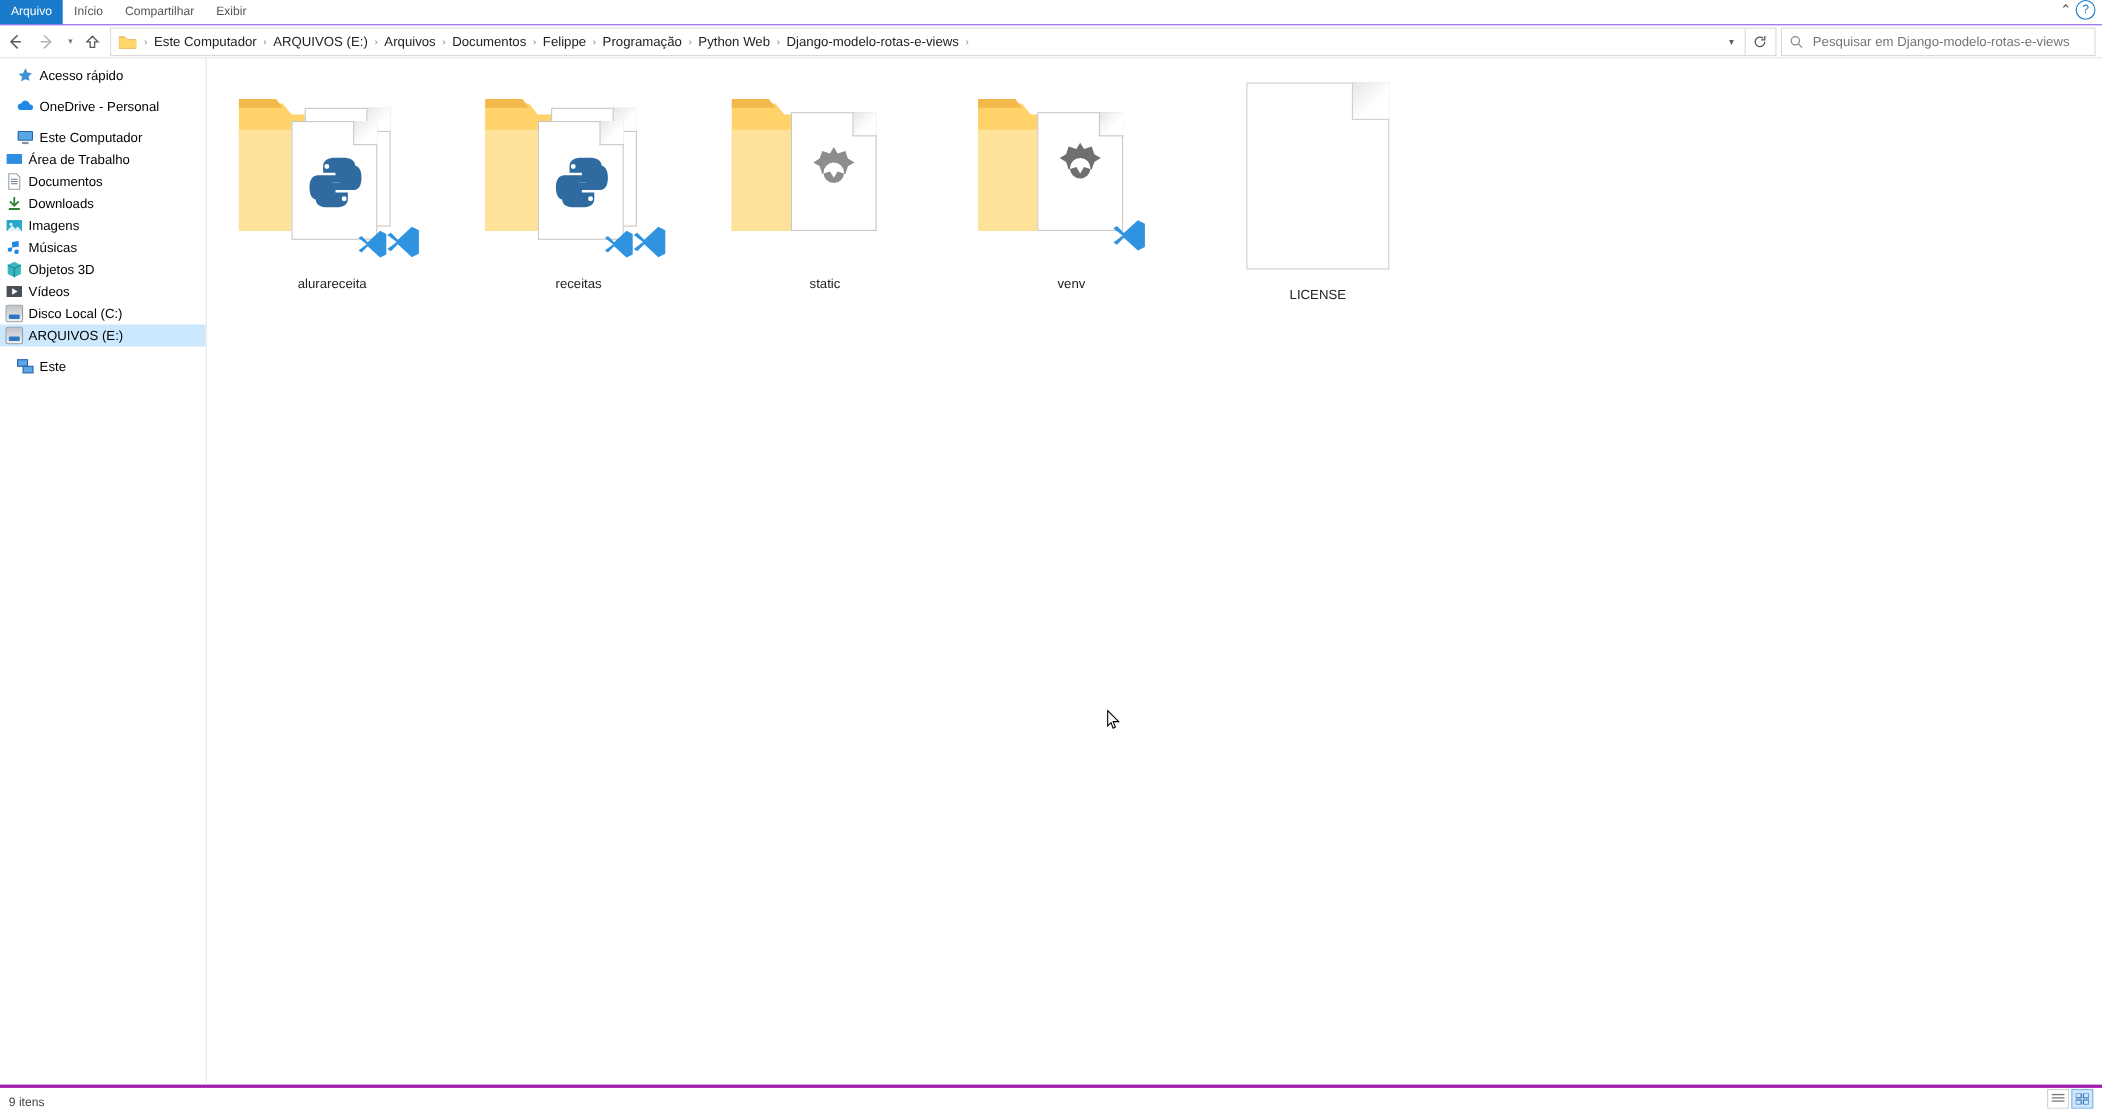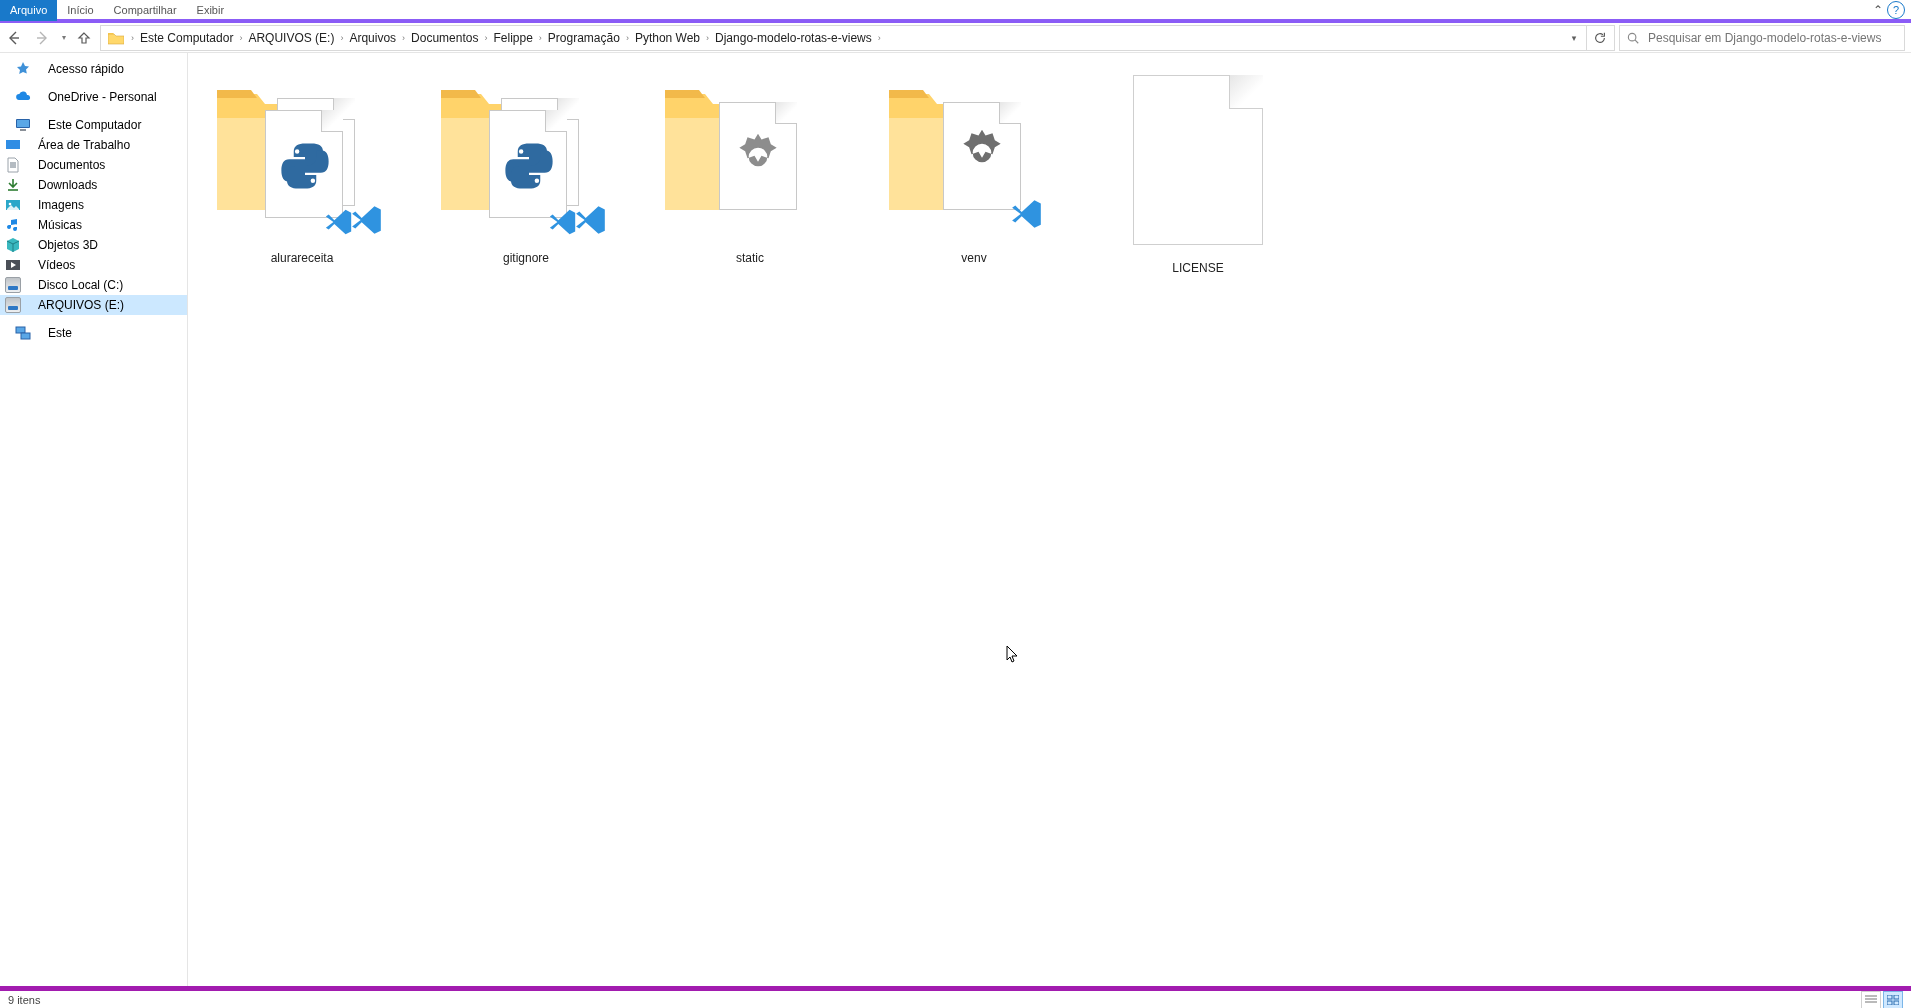--- a/index.html
+++ b/index.html
@@ -1,19 +1,19 @@
 <!DOCTYPE html>
 <html><head>
 <meta charset="utf-8">
 <style>
 html,body{margin:0;padding:0;width:1911px;height:1008px;font-family:"Segoe UI",Arial,sans-serif;font-size:12px;background:#fff;color:#000;overflow:hidden}
 *{box-sizing:border-box}
 
 
-.menubar{height:23px;background:#fff;display:flex;align-items:center;border-bottom:4px solid #8b5cf6}
+.menubar{height:23px;background:#fff;display:flex;align-items:flex-start;border-bottom:1px solid #8b5cf6}
 .menubar .mitem{padding:0 10px;display:flex;align-items:center;height:22px;font-size:11px;color:#555}
 .menubar .mitem.active{background:#1979ca;color:#fff}
 .menubar .right{margin-left:auto;display:flex;align-items:center;padding-right:6px;gap:4px}
 .menubar .circlebtn{width:18px;height:18px;border-radius:50%;border:1px solid #1979ca;color:#1979ca;font-size:11px;display:flex;align-items:center;justify-content:center}
 
 
 .navrow{height:30px;display:flex;align-items:center;border-bottom:1px solid #e5e5e5}
 .navbtn{width:28px;height:28px;display:flex;align-items:center;justify-content:center;color:#8a8a8a}
 .navbtn.enabled{color:#4b4b4b}
 .upbtn{width:24px;display:flex;align-items:center;justify-content:center;color:#4b4b4b}
@@ -31,34 +31,34 @@
 
 .searchbox{width:286px;height:26px;border:1px solid #d9d9d9;margin-right:6px;display:flex;align-items:center;color:#7a7a7a}
 .searchbox .sicon{width:26px;display:flex;align-items:center;justify-content:center}
 .searchbox input{border:none;outline:none;flex:1;font-size:12px;color:#7a7a7a;background:transparent}
 
 
 .body{display:flex;height:calc(1008px - 23px - 30px - 22px)}
 .tree{width:188px;border-right:1px solid #e5e5e5;padding:6px 0;overflow:hidden}
 .tnode{display:flex;align-items:center;height:20px;padding:0 4px}
 .tnode .ticon{width:18px;height:18px;display:flex;align-items:center;justify-content:center}
-.tnode .tlabel{margin-left:16px;white-space:nowrap}
+.tnode .tlabel{margin-left:4px;white-space:nowrap}
 .tnode.sel{background:#cce8ff}
 .tnode.l0{padding-left:14px}
 .tnode.l1{}
 .tgap{height:8px}
 
 .content{flex:1;padding:12px 24px;overflow:auto;position:relative}
 .grid{display:flex;flex-wrap:wrap;gap:44px 44px;align-content:flex-start}
 .item{width:180px;display:flex;flex-direction:column;align-items:center}
 .thumb{width:180px;height:180px;display:flex;align-items:center;justify-content:center}
 .item .ilabel{margin-top:6px;text-align:center;font-size:12px;color:#222;max-width:180px;word-break:break-word}
 
 
-.status{height:22px;border-top:5px solid #a21caf;display:flex;align-items:center;padding:0 8px;font-size:11px;color:#444}
+.status{height:22px;border-top:3px solid #a21caf;display:flex;align-items:flex-end;padding:0 8px;font-size:11px;color:#444}
 .status .viewbtns{margin-left:auto;display:flex;gap:2px}
 .status .vbtn{width:20px;height:18px;border:1px solid #d0d0d0;display:flex;align-items:center;justify-content:center;font-size:10px;color:#666}
 .status .vbtn.active{background:#cfe8ff;border-color:#7bb6e8}
 
 
 svg{display:block}
 
 
 .folder-base{position:relative;width:170px;height:170px}
 .folder-base .layer{position:absolute}
@@ -363,21 +363,21 @@
                   <path d="M23 3l6 3v20l-6 3-12-11L5 24l-3-2 8-6-8-6 3-2 6 6z" fill="#2f93e0"></path>
                 </svg>
           </div>
           <div class="vs-badge" style="right:30px;bottom:0">
             <svg width="30" height="30" viewBox="0 0 32 32">
                   <path d="M23 3l6 3v20l-6 3-12-11L5 24l-3-2 8-6-8-6 3-2 6 6z" fill="#2f93e0"></path>
                 </svg>
           </div>
         </div>
           </div>
-        <div class="ilabel">gitignore</div>
+        <div class="ilabel">receitas</div>
       </div>
 
       <div class="item">
         <div class="thumb">
             <div class="folder-base">
           <svg class="layer folder-back" viewBox="0 0 120 140">
             <path d="M0 14h40l8 10h62v106H0z" fill="#ffd36a"></path>
                 <path d="M0 10h34l6 8H0z" fill="#f2b94a"></path>
                 <path d="M0 38h110l-14 92H0z" fill="#ffe29a"></path>
           </svg>

